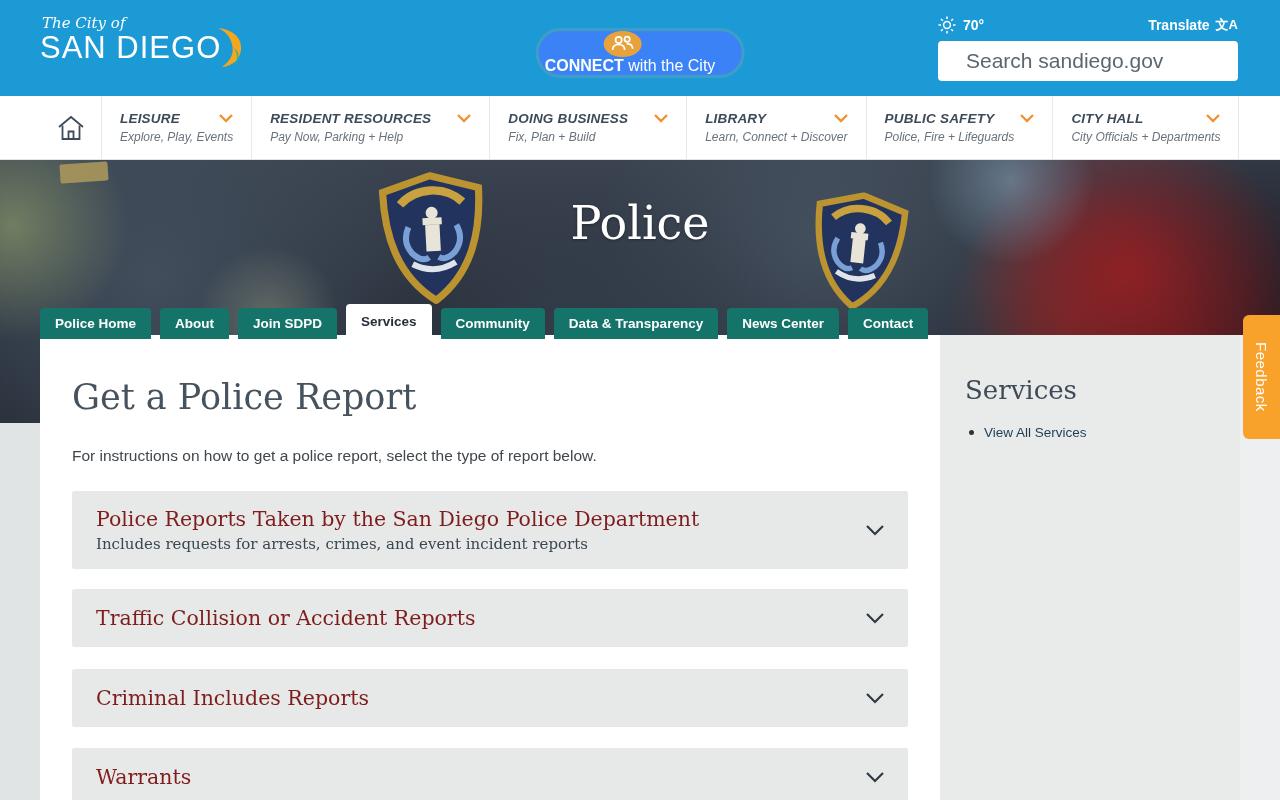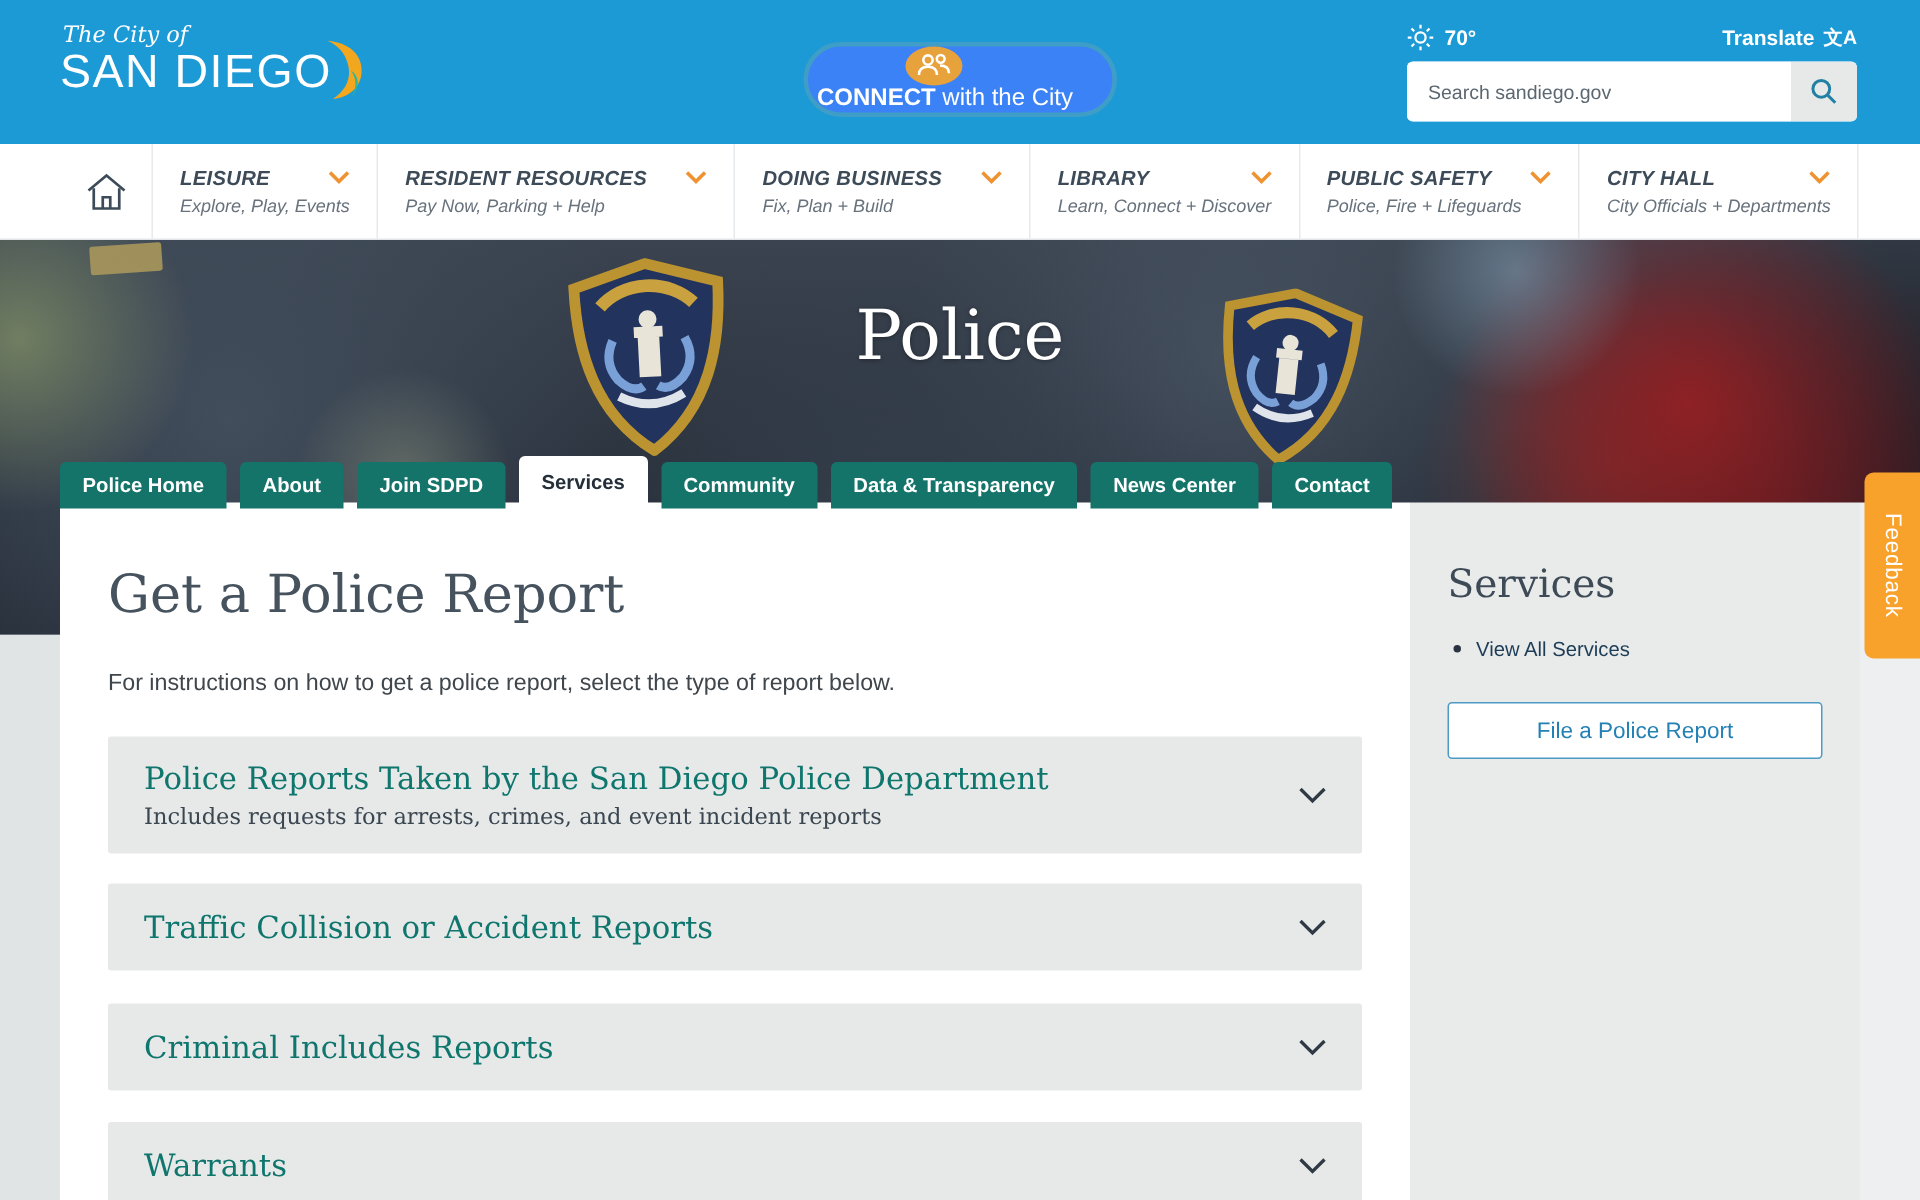--- a/index.html
+++ b/index.html
@@ -22,21 +22,21 @@
   .connect-text b { font-weight:bold; }
 
   .weather { position:absolute; left:938px; top:16px; color:#fff; font-size:14px; font-weight:bold;
     display:flex; align-items:center; gap:7px; }
   .translate { position:absolute; right:42px; top:16px; color:#fff; font-size:14px; font-weight:bold;
     display:flex; align-items:center; gap:6px; cursor:pointer; }
   .translate-glyph { font-size:13px; font-weight:bold; }
 
   .search-box { position:absolute; right:42px; top:41px; width:300px; height:40px;
     background:#fff; border-radius:4px; display:flex; overflow:hidden; }
-  .search-box input { flex:1; border:none; outline:none; padding:0 14px; font-size:13px;
+  .search-box input { flex:1; border:none; outline:none; padding:0 28px; font-size:21px;
     color:#404040; font-family:"Liberation Sans", sans-serif; }
   .search-box input::placeholder { color:#5b6770; opacity:1; }
   .search-btn { width:44px; background:#e7e9e9; border:none; display:flex; align-items:center;
     justify-content:center; cursor:pointer; }
 
   
   .mainnav { height:64px; background:#fff; display:flex; align-items:stretch; padding-left:40px;
     border-bottom:1px solid #e2e5e7; }
   .nav-home { width:62px; display:flex; align-items:center; justify-content:center;
     border-right:1px solid #e7eaec; cursor:pointer; }
@@ -80,21 +80,21 @@
   
   .content-row { display:flex; margin-top:-88px; position:relative; z-index:4; margin-left:40px; }
   .card { width:900px; background:#fff; min-height:551px; padding:42px 32px 0 32px; }
   .page-title { font-family:"DejaVu Serif", serif; font-weight:normal; font-size:35px;
     color:#46535e; margin-bottom:30px; }
   .intro { font-size:15.5px; color:#3f464c; margin-bottom:26px; }
 
   .accordion { background:#e7e9e9; border-radius:2px; padding:17px 24px; display:flex;
     align-items:center; cursor:pointer; }
   .accordion .acc-text { flex:1; }
-  .acc-title { font-family:"DejaVu Serif", serif; font-weight:normal; font-size:20.5px; color:#0f766e; }
+  .acc-title { font-family:"DejaVu Serif", serif; font-weight:normal; font-size:20.5px; color:#7f1d1d; }
   .acc-sub { font-family:"DejaVu Serif", serif; font-size:15px; color:#3a4650; margin-top:4px; }
   .acc-1 { margin-bottom:20px; padding:16px 24px; }
   .acc-2 { margin-bottom:22px; }
   .acc-3 { margin-bottom:21px; }
 
   
   .sidebar { width:300px; background:#e9ebeb; padding:40px 25px 0 25px; }
   .sidebar-title { font-family:"DejaVu Serif", serif; font-weight:normal; font-size:26px;
     color:#3e4b57; margin-bottom:20px; }
   .sidebar-list { list-style:none; margin:0 0 28px 4px; }
@@ -316,21 +316,20 @@
   </main>
 
   <aside class="sidebar">
     <h2 class="sidebar-title">Services</h2>
     <ul class="sidebar-list">
       <li>
         <span class="bullet"></span>
         <a class="sidebar-link">View All Services</a>
       </li>
     </ul>
-    <button class="sidebar-btn">File a Police Report</button>
   </aside>
 
   <div class="right-gutter"></div>
 </div>
 
 <div class="feedback">
   <span>Feedback</span>
 </div>
 
 </body></html>

